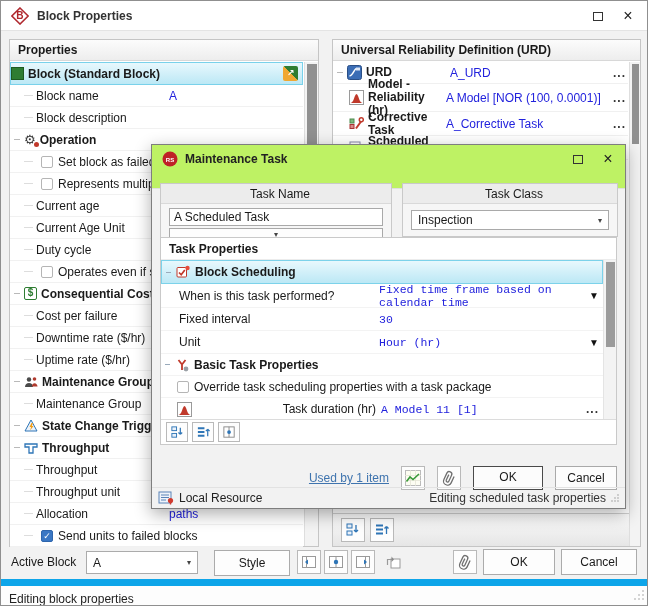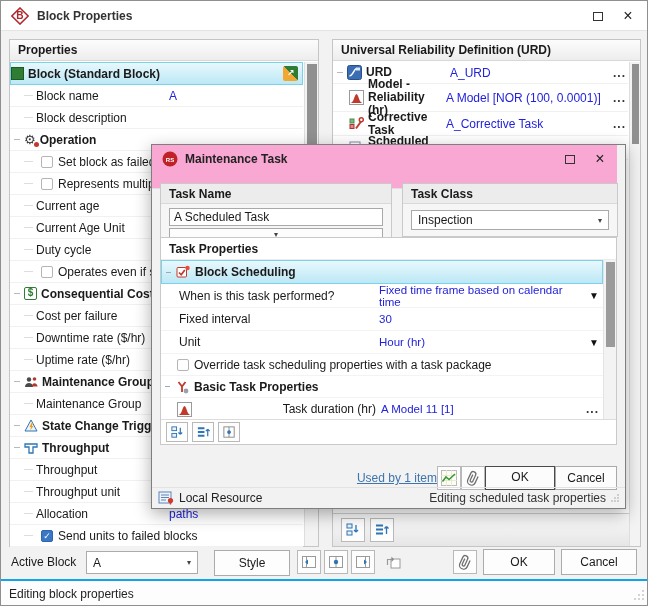--- a/index.html
+++ b/index.html
@@ -48,69 +48,69 @@
   .rlbl { font-weight:bold; line-height:13px; overflow:hidden; }
   .rval { color:#2222dd; flex:1; overflow:hidden; }
   .more { width:20px; text-align:right; font-weight:bold; color:#333; letter-spacing:1px; }
   .rp-toolbar { position:absolute; left:0; right:0; bottom:0; height:33px; border-top:1px solid #cfcfcf; background:linear-gradient(#fafafa,#e6e6e6); display:flex; align-items:center; padding-left:8px; gap:5px; }
 
   .ibtn { width:24px; height:24px; background:#fdfdfd; border:1px solid #b9b9b9; display:inline-flex; align-items:center; justify-content:center; flex:none; }
   .btn { height:26px; background:#fdfdfd; border:1px solid #ababab; text-align:center; line-height:24px; }
 
   
   .dialog { position:absolute; left:150px; top:143px; width:475px; height:365px; background:#f2f2f2; border:1px solid #7e7e7e; box-shadow:0 5px 16px rgba(0,0,0,.32); z-index:5; }
-  .dtitle { position:absolute; left:0; top:0; right:8px; height:44px; background:#f9a8d4; border-bottom:1px solid #e0e0e0; }
+  .dtitle { position:absolute; left:0; top:0; right:0; height:44px; background:#bef264; border-bottom:1px solid #e0e0e0; }
   .dtitle .ticon { position:absolute; left:10px; top:6px; }
   .dtitle .ttext { position:absolute; left:33px; line-height:28px; font-weight:bold; color:#222; }
   .grp { position:absolute; border:1px solid #c9c9c9; background:#f6f6f6; }
-  .ghead { height:20px; line-height:20px; padding-left:8px; font-weight:bold; background:#ececec; border-bottom:1px solid #d9d9d9; }
+  .ghead { height:20px; line-height:20px; padding-left:8px; font-weight:normal; background:#ececec; border-bottom:1px solid #d9d9d9;text-align:center; }
   .tn-input { margin:4px 8px 0; height:18px; line-height:16px; border:1px solid #a9a9a9; background:#fff; padding-left:4px; overflow:hidden; }
   .tn-drop { margin:2px 8px 0; height:13px; border:1px solid #a9a9a9; background:#fdfdfd; text-align:center; font-size:8px; line-height:11px; color:#444; }
   .tc-select { margin:6px 8px; height:20px; border:1px solid #a9a9a9; background:#fff; display:flex; align-items:center; padding:0 6px; }
   .carat { margin-left:auto; font-size:8px; color:#444; }
 
   .props { position:absolute; left:8px; top:92px; width:457px; height:208px; border:1px solid #c9c9c9; background:#fff; }
   .props .phd { height:22px; line-height:22px; padding-left:8px; font-weight:bold; border-bottom:1px solid #ececec; }
   .d-rows { position:absolute; left:0; top:22px; right:13px; }
   .dscroll { position:absolute; right:0; top:22px; bottom:25px; width:13px; background:#f3f3f3; border-left:1px solid #e4e4e4; }
   .dscroll .vthumb { width:9px; top:2px; height:85px; background:#9b9b9b; }
   .drow { display:flex; align-items:center; border-bottom:1px solid #f3f3f3; padding-right:4px; background:#fff; }
   .drow.hl { height:24px; background:linear-gradient(#e8f8fd,#bce8f5); border:1px solid #7cd2ea; font-weight:bold; gap:5px; padding-left:4px; }
   .drow.hl::before { content:""; width:5px; border-top:1px solid #9ab; }
   .drow.pv { height:24px; padding-left:18px; }
   .dlbl { width:200px; flex:none; overflow:hidden; }
-  .dval { color:#2222dd; flex:1; overflow:hidden; font-size:11.5px; }
+  .dval { color:#2222dd; flex:1; overflow:hidden; font-size:11.5px;font-family:Liberation Mono, monospace; }
   .bigarrow { flex:none; color:#111; font-size:10px; margin-left:4px; }
   .drow.ck { height:22px; padding-left:16px; gap:5px; }
   .drow.bh { height:22px; font-weight:bold; gap:5px; padding-left:4px; }
   .drow.bh::before { content:""; width:5px; border-top:1px solid #9ab; }
   .drow.dur { height:23px; padding-left:16px; gap:5px; }
   .dlbl2 { width:179px; flex:none;text-align:right; }
   .ptools { position:absolute; left:0; right:0; bottom:0; height:25px; border-top:1px solid #dcdcdc; background:#fff; display:flex; align-items:center; padding-left:5px; gap:4px; }
   .ptools .ibtn { width:22px; height:20px; }
-  .dfoot { position:absolute; left:8px; right:8px; top:320px; height:26px; display:flex; align-items:center; justify-content:flex-end; gap:0; }
+  .dfoot { position:absolute; left:8px; right:8px; top:320px; height:26px; display:flex; align-items:center; justify-content:flex-end; gap:12px; }
   .link { color:#3f74ae; text-decoration:underline; }
   .dbtn-ok { width:70px; height:24px; background:#fcfcfc; border:1.5px solid #4a4a4a; line-height:21px; text-align:center; }
   .dbtn-cancel { width:62px; height:24px; background:#fcfcfc; border:1px solid #a9a9a9; line-height:22px; text-align:center; }
   .dstatus { position:absolute; left:0; right:0; bottom:0; height:21px; border-top:1px solid #e2e2e2; display:flex; align-items:center; padding:0 6px; gap:5px; color:#222; }
   .dstatus .rtxt { margin-left:auto; color:#333; }
 
   
   .bottom-bar { position:absolute; left:0; top:548px; width:100%; height:28px; }
   .bb-label { position:absolute; left:10px; line-height:27px; }
   .combo { position:absolute; left:85px; top:2px; width:112px; height:23px; background:#fff; border:1px solid #ababab; display:flex; align-items:center; padding:0 6px; }
   .style-btn { position:absolute; left:213px; top:1px; width:76px; }
   .dock1 { position:absolute; left:296px; top:1px; }
   .dock2 { position:absolute; left:323px; top:1px; }
   .dock3 { position:absolute; left:350px; top:1px; }
   .flipb { position:absolute; left:380px; top:1px; width:24px; height:24px; display:flex; align-items:center; justify-content:center; }
   .bb-clip { position:absolute; left:452px; top:1px; }
   .bb-ok { position:absolute; left:482px; top:0; width:72px; }
   .bb-cancel { position:absolute; left:560px; top:0; width:76px; }
-  .statusbar { position:absolute; left:0; top:578px; width:100%; height:27px; border-top:2px solid #0ea5e9; background:#fdfdfd; }
+  .statusbar { position:absolute; left:0; top:578px; width:100%; height:27px; border-top:7px solid #0ea5e9; background:#fdfdfd; }
   .statusbar .stext { position:absolute; left:8px; line-height:26px; color:#222; }
   .grip { position:absolute; right:3px; bottom:3px; opacity:.55; }
 </style>
 </head>
 <body>
 
 <div class="window">
 
   <div class="titlebar">
     <span class="ticon">
@@ -363,32 +363,32 @@
         </div>
         <div class="drow pv" style="height:23px;">
           <span class="dlbl">Fixed interval</span>
           <span class="dval">30</span>
         </div>
         <div class="drow pv" style="height:23px;">
           <span class="dlbl">Unit</span>
           <span class="dval">Hour (hr)</span>
           <span class="bigarrow">▼</span>
         </div>
-        <div class="drow ck">
-          <span class="cb"></span>
-          <span>Override task scheduling properties with a task package</span>
-        </div>
         <div class="drow bh">
           <span class="icon">
               <svg width="14" height="14" viewBox="0 0 14 14">
                 <path d="M7 6.5V12M7 6.5 3.5 2M7 6.5 10.5 2" stroke="#c0392b" stroke-width="1.8" fill="none"></path>
                 <circle cx="11" cy="11" r="2.4" fill="#9aa0a6"></circle>
               </svg>
             </span>
           <span>Basic Task Properties</span>
+        </div>
+        <div class="drow ck">
+          <span class="cb"></span>
+          <span>Override task scheduling properties with a task package</span>
         </div>
         <div class="drow dur">
           <span class="icon">
               <svg width="15" height="15" viewBox="0 0 15 15">
                 <rect x="0.5" y="0.5" width="14" height="14" fill="#fff" stroke="#9a9a9a"></rect>
                 <path d="M1.5 13 C5 13 5.5 4 7.5 4 C9.5 4 10 13 13.5 13 Z" fill="#c0392b"></path>
               </svg>
             </span>
           <span class="dlbl2">Task duration (hr)</span>
           <span class="dval">A Model 11 [1]</span>

